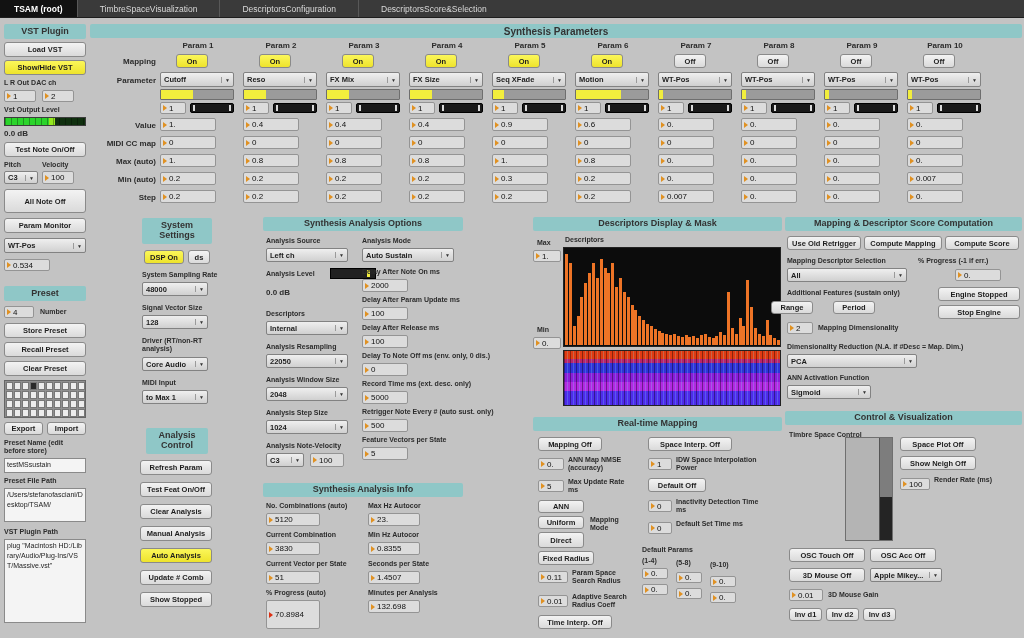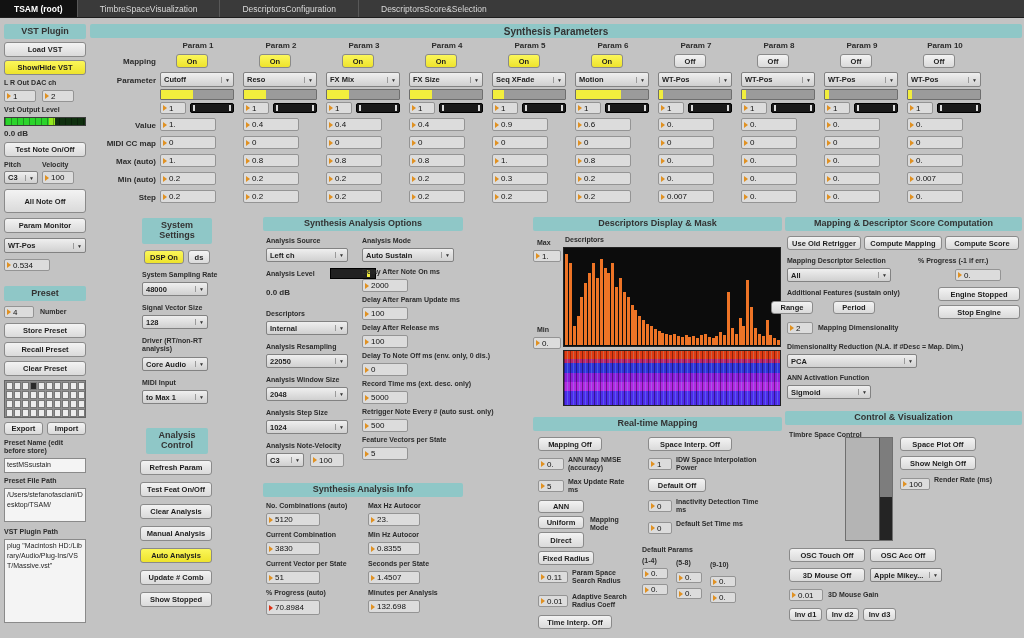--- a/index.html
+++ b/index.html
@@ -305,21 +305,21 @@
 <div class="a num" style="left:362px;top:447px;width:46px;height:13px">5</div>
 
 <div class="a hdr" style="left:263px;top:483px;width:200px;height:14px">Synthesis Analysis Info</div>
 <div class="a lbl" style="left:266px;top:502px">No. Combinations (auto)</div>
 <div class="a num" style="left:266px;top:513px;width:54px;height:13px">5120</div>
 <div class="a lbl" style="left:266px;top:531px">Current Combination</div>
 <div class="a num" style="left:266px;top:542px;width:54px;height:13px">3830</div>
 <div class="a lbl" style="left:266px;top:560px">Current Vector per State</div>
 <div class="a num" style="left:266px;top:571px;width:54px;height:13px">51</div>
 <div class="a lbl" style="left:266px;top:589px">% Progress (auto)</div>
-<div class="a num red" style="left:266px;top:600px;width:54px;height:15px">70.8984</div>
+<div class="a num red" style="left:266px;top:600px;width:54px;height:29px">70.8984</div>
 <div class="a lbl" style="left:368px;top:502px">Max Hz Autocor</div>
 <div class="a num" style="left:368px;top:513px;width:52px;height:13px">23.</div>
 <div class="a lbl" style="left:368px;top:531px">Min Hz Autocor</div>
 <div class="a num" style="left:368px;top:542px;width:52px;height:13px">0.8355</div>
 <div class="a lbl" style="left:368px;top:560px">Seconds per State</div>
 <div class="a num" style="left:368px;top:571px;width:52px;height:13px">1.4507</div>
 <div class="a lbl" style="left:368px;top:589px">Minutes per Analysis</div>
 <div class="a num" style="left:368px;top:600px;width:52px;height:13px">132.698</div>
 
 <div class="a hdr" style="left:533px;top:217px;width:249px;height:14px">Descriptors Display &amp; Mask</div>
@@ -387,21 +387,21 @@
 <div class="a lbl" style="left:537px;top:326px">Min</div>
 <div class="a num" style="left:533px;top:337px;width:28px;height:12px">0.</div>
 <div class="a spectro" style="left:563px;top:350px;width:218px;height:56px"></div>
 
 <div class="a hdr" style="left:785px;top:217px;width:237px;height:14px">Mapping &amp; Descriptor Score Computation</div>
 <div class="a btn" style="left:787px;top:236px;width:74px;height:14px">Use Old Retrigger</div>
 <div class="a btn" style="left:864px;top:236px;width:78px;height:14px">Compute Mapping</div>
 <div class="a btn" style="left:945px;top:236px;width:74px;height:14px">Compute Score</div>
 <div class="a lbl" style="left:787px;top:257px">Mapping Descriptor Selection</div>
 <div class="a lbl" style="left:918px;top:257px">% Progress (-1 if err.)</div>
-<div class="a menu" style="left:787px;top:268px;width:104px;height:14px">All</div>
+<div class="a menu" style="left:787px;top:268px;width:120px;height:14px">All</div>
 <div class="a num" style="left:955px;top:269px;width:46px;height:12px">0.</div>
 <div class="a lbl" style="left:787px;top:289px">Additional Features (sustain only)</div>
 <div class="a btn" style="left:938px;top:287px;width:82px;height:14px">Engine Stopped</div>
 <div class="a btn" style="left:771px;top:301px;width:42px;height:13px">Range</div>
 <div class="a btn" style="left:833px;top:301px;width:42px;height:13px">Period</div>
 <div class="a btn" style="left:938px;top:305px;width:82px;height:14px">Stop Engine</div>
 <div class="a num" style="left:787px;top:322px;width:26px;height:12px">2</div>
 <div class="a lbl" style="left:818px;top:324px">Mapping Dimensionality</div>
 <div class="a lbl" style="left:787px;top:343px">Dimensionality Reduction (N.A. if #Desc = Map. Dim.)</div>
 <div class="a menu" style="left:787px;top:354px;width:130px;height:14px">PCA</div>

